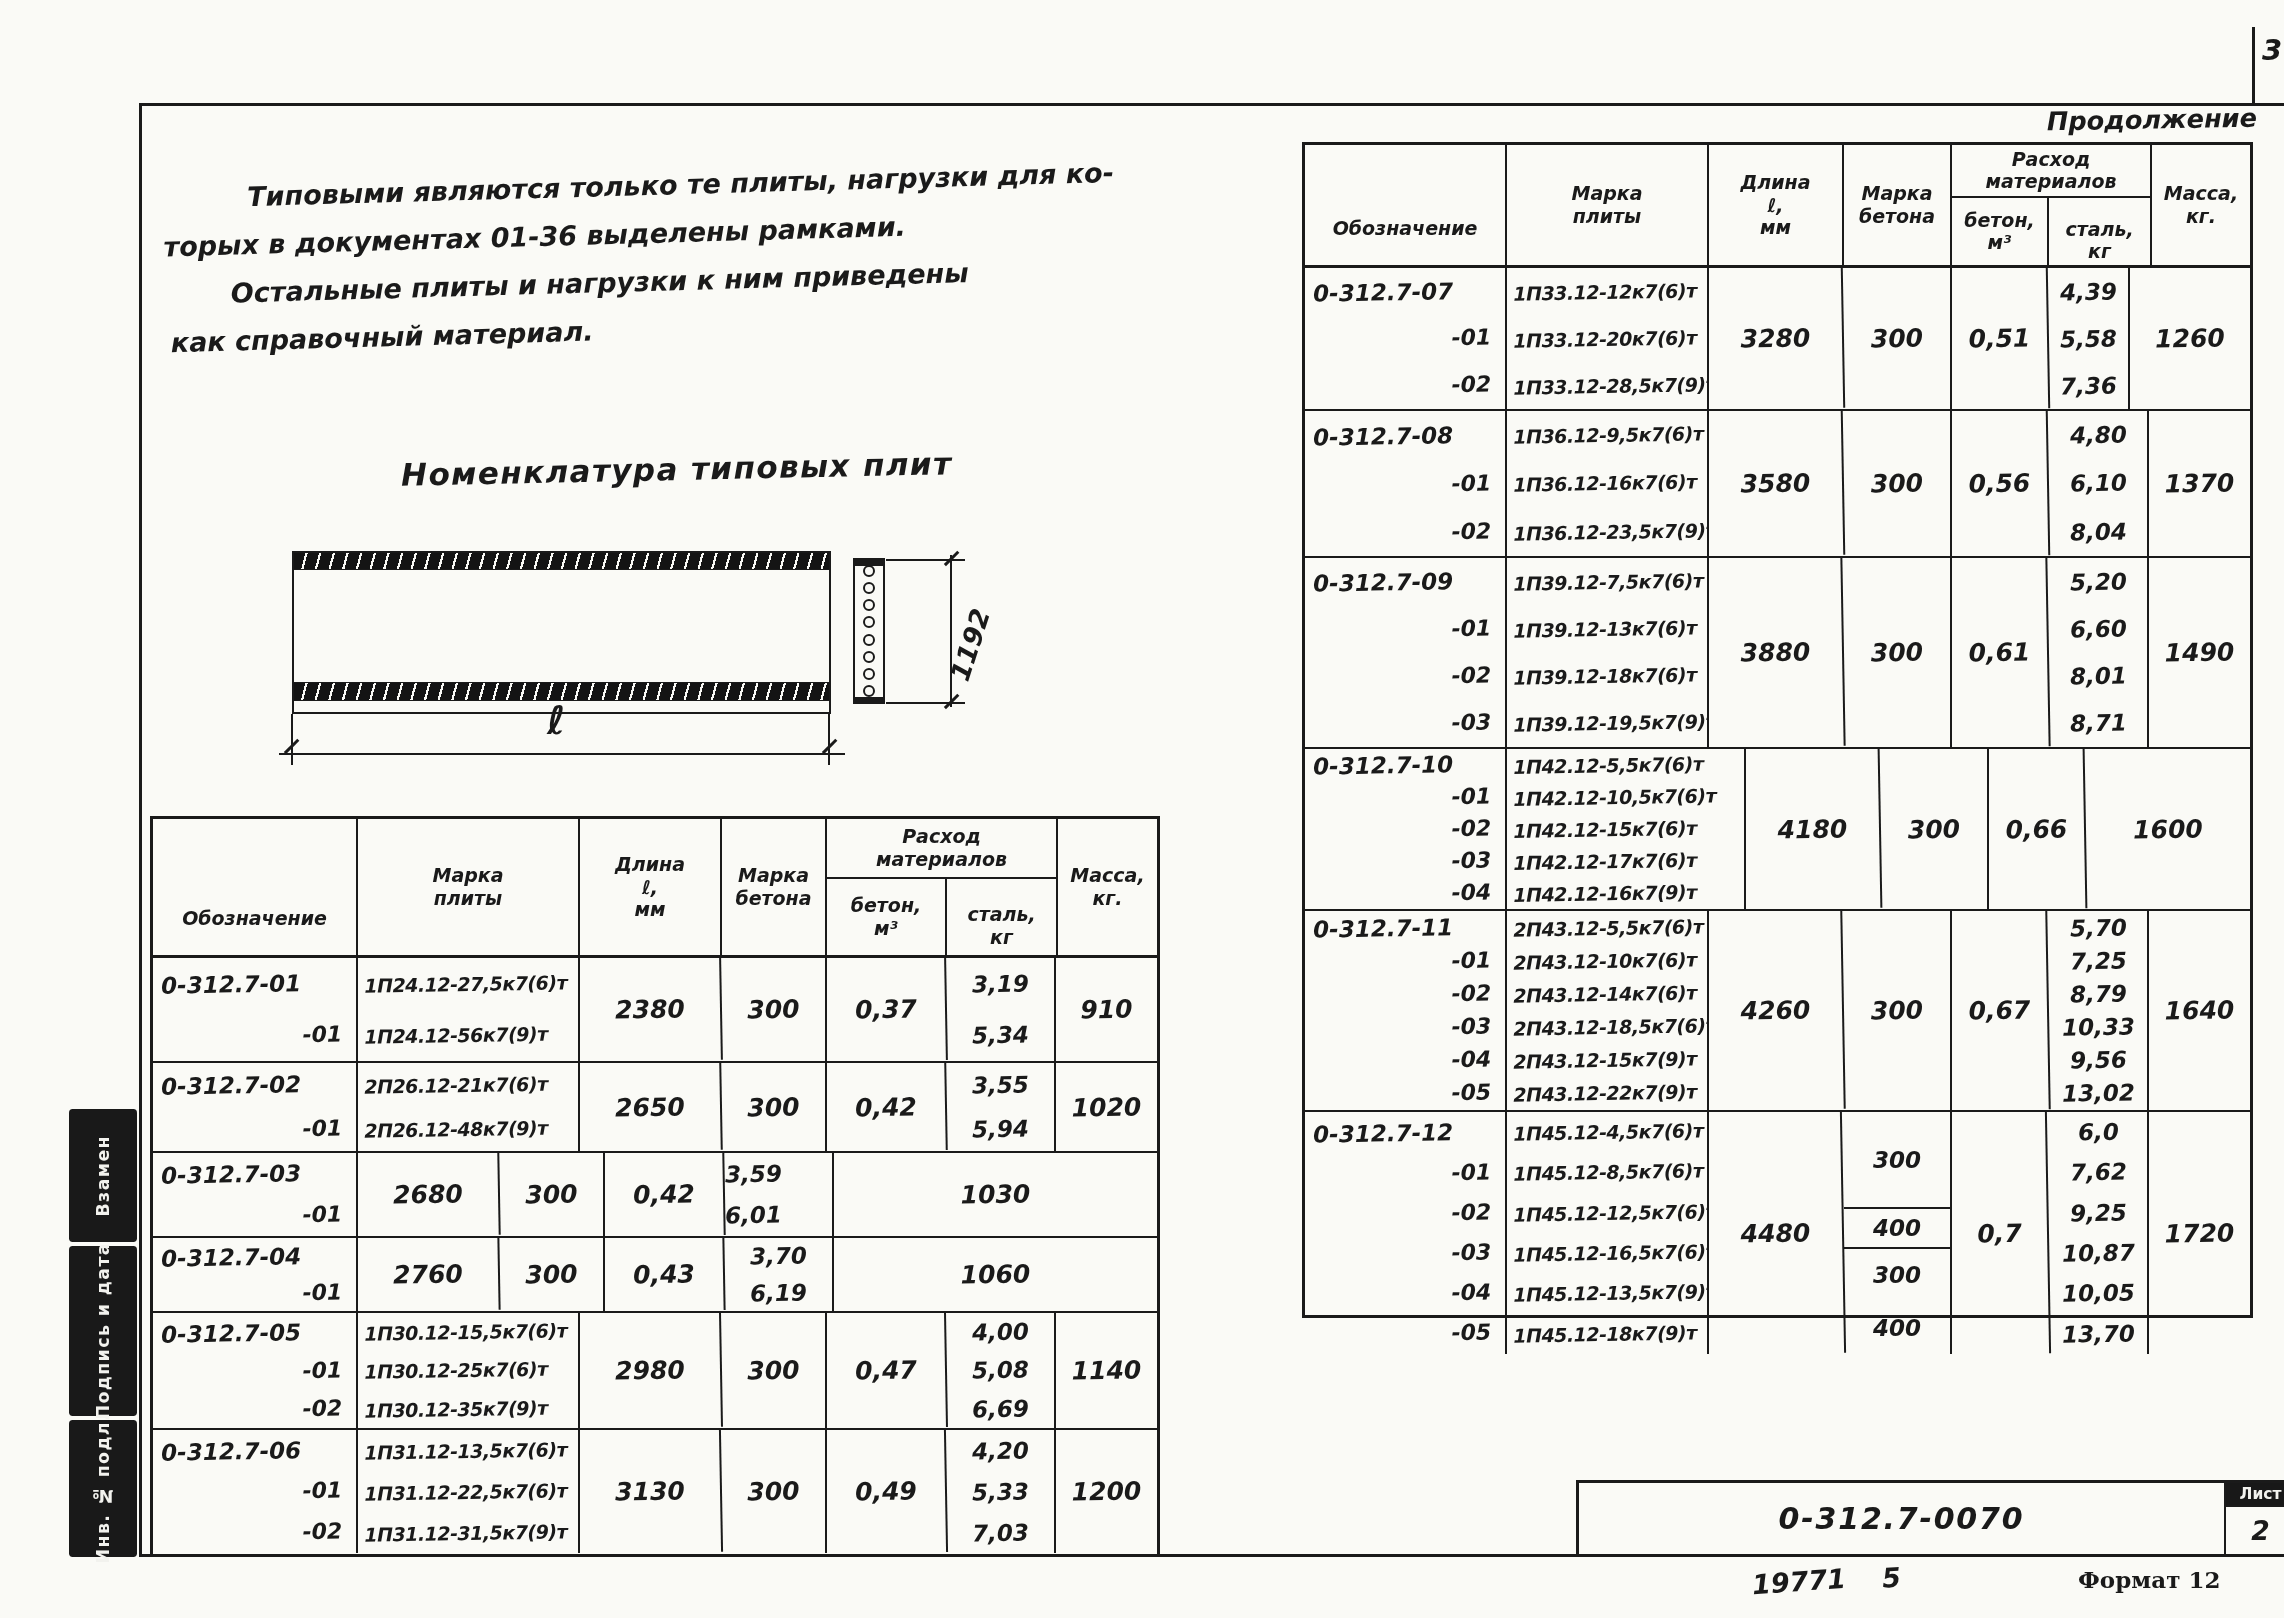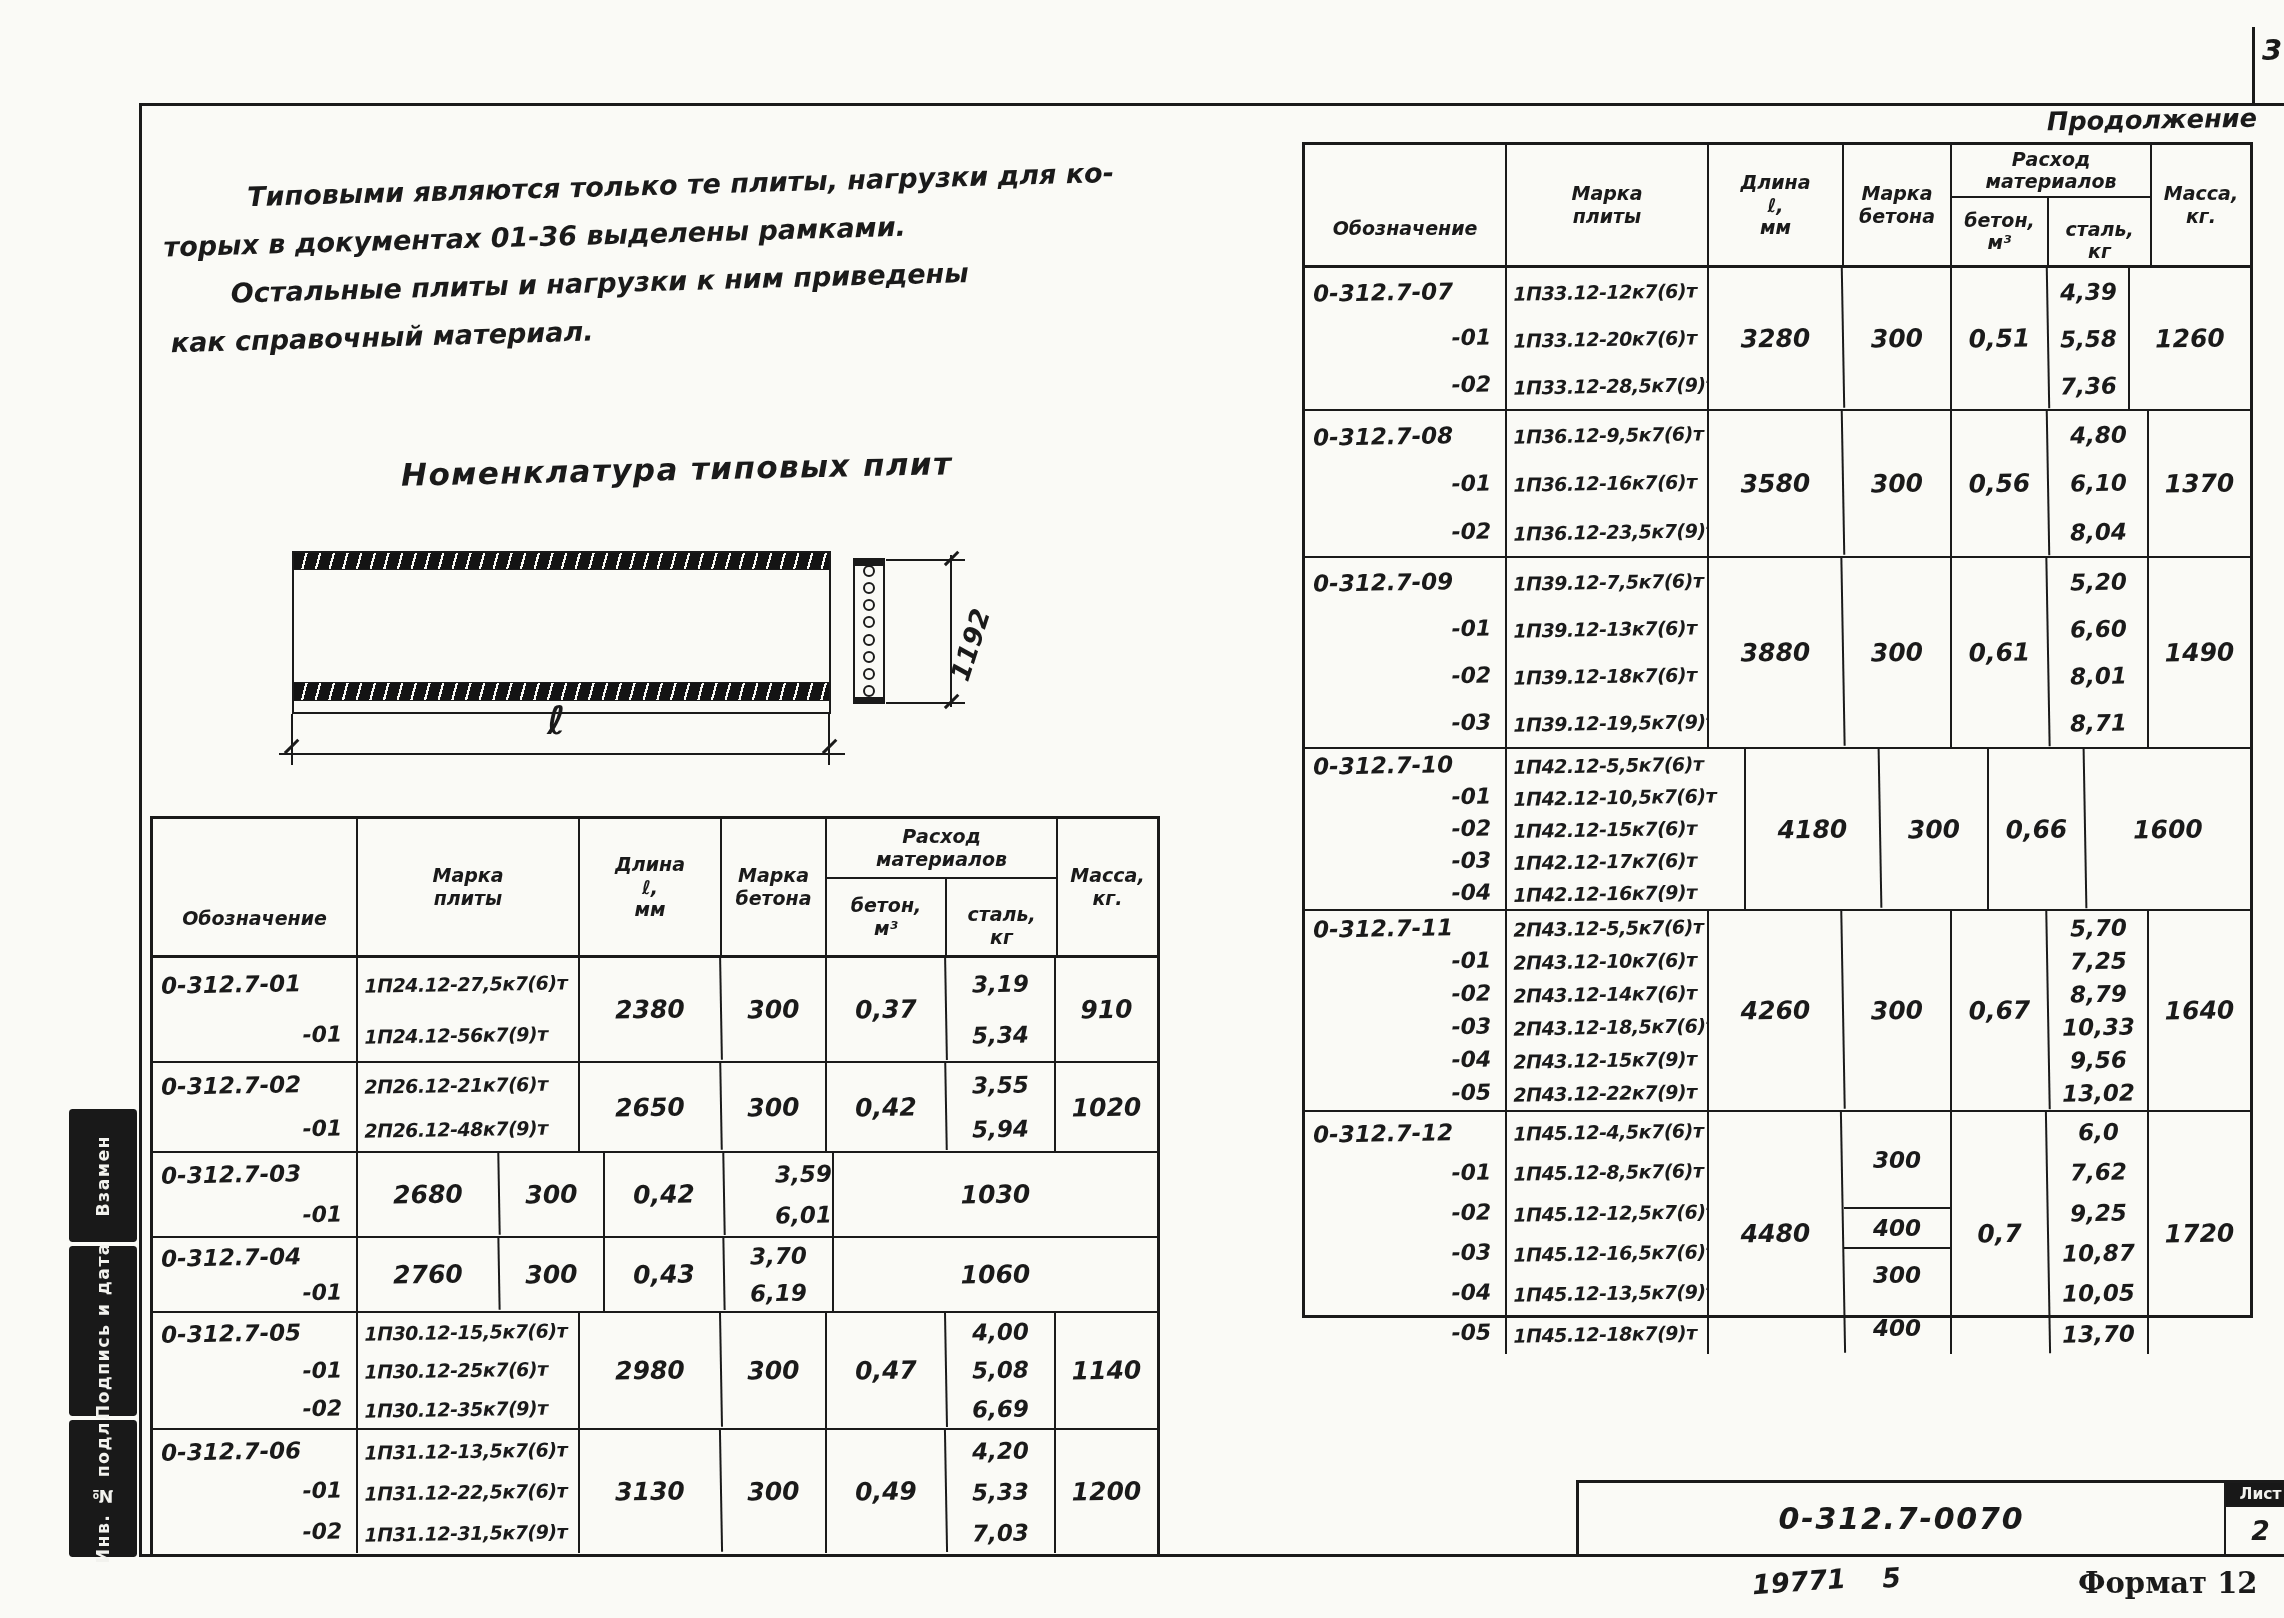--- a/index.html
+++ b/index.html
@@ -76,21 +76,21 @@
           border:3.2px solid var(--ink);box-sizing:border-box;display:flex;}
   .tblock-main{flex:1;display:flex;align-items:center;justify-content:center;
                border-right:2.7px solid var(--ink);box-sizing:border-box;font-size:30px;letter-spacing:1.8px;}
   .tblock-side{width:69px;display:flex;flex-direction:column;}
   .tblock-sheet-label{flex:0 0 24px;background:#181818;color:#f2f2ee;display:flex;align-items:center;
                       justify-content:center;font-weight:bold;font-size:15.5px;
                       border-bottom:2.3px solid var(--ink);box-sizing:border-box;}
   .tblock-sheet-num{flex:1;display:flex;align-items:center;justify-content:center;font-size:26.5px;}
   .footer-code{position:absolute;font-size:27px;transform:rotate(-4deg);white-space:nowrap;}
   .format-label{position:absolute;left:2078px;top:1566px;font-family:"DejaVu Serif",serif;
-                font-weight:bold;font-size:29px;white-space:nowrap;}
+                font-weight:bold;font-size:23px;white-space:nowrap;}
   .corner-num{position:absolute;left:2262px;top:33px;font-size:29px;}
 </style>
 </head>
 <body>
 
 <div class="page">
 
   <div class="frame"></div>
 
   <div class="line" style="left:2252px;top:27px;width:2.7px;height:76px;"></div>
@@ -222,21 +222,21 @@
   <div class="trow" style="height:85px">
     <div class="tc col-flex" style="width:205px">
           <div class="dline hw">0-312.7-03</div>
           <div class="sline hw">-01</div>
         </div>
     <div class="tc center hw val" style="width:142px">2680</div>
     <div class="tc" style="width:105px">
           <div class="center hw val" style="width:100%;height:100%">300</div>
         </div>
     <div class="tc center hw val" style="width:120px">0,42</div>
-    <div class="tc col-flex" style="width:109px;align-items:flex-end">
+    <div class="tc col-flex" style="width:109px;align-items:flex-start">
           <div class="sv hw">3,59</div>
           <div class="sv hw">6,01</div>
         </div>
     <div class="tc center hw val" style="flex:1">1030</div>
   </div>
   <div class="trow" style="height:75px">
     <div class="tc col-flex" style="width:205px">
           <div class="dline hw">0-312.7-04</div>
           <div class="sline hw">-01</div>
         </div>

